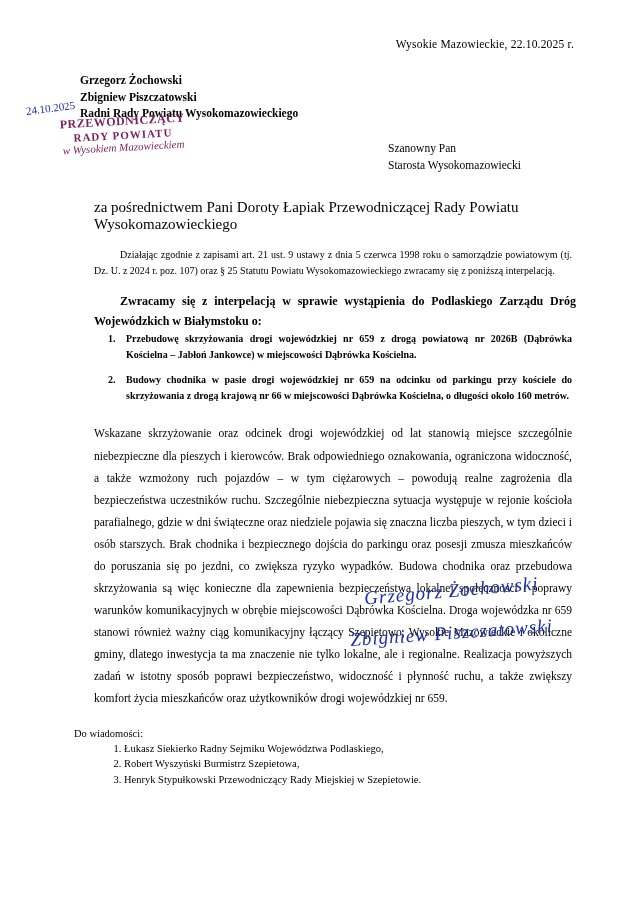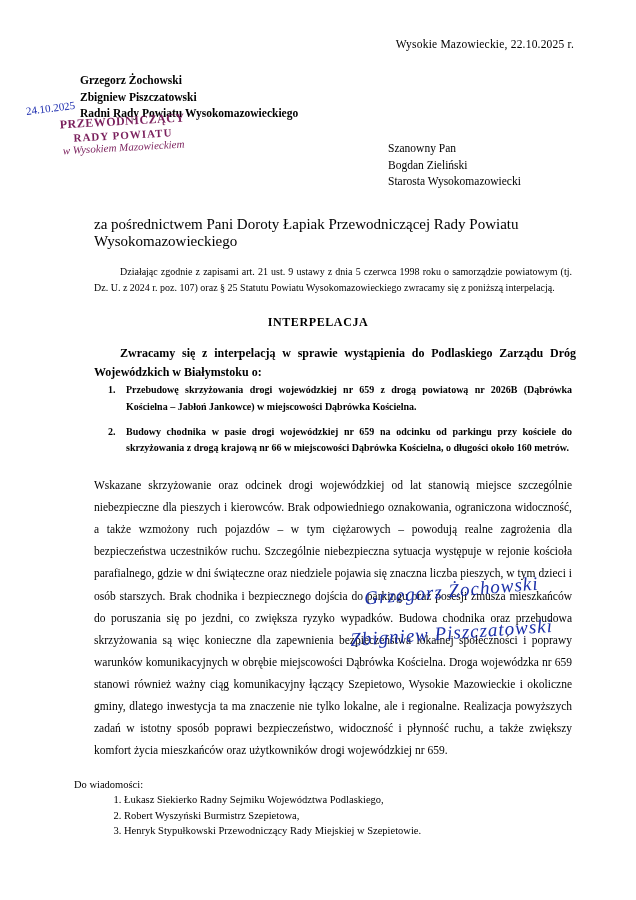--- a/index.html
+++ b/index.html
@@ -197,29 +197,27 @@
 
   <div class="stamp">
     <div class="stamp-scribble">24.10.2025</div>
     <div class="l1">PRZEWODNICZĄCY</div>
     <div class="l2">RADY POWIATU</div>
     <div class="l3">w Wysokiem Mazowieckiem</div>
   </div>
 
   <div class="recipient-block">
     <div>Szanowny Pan</div>
-    <div>Bogdan Zieliński</div>
     <div>Starosta Wysokomazowiecki</div>
   </div>
 
   <div class="via-line">za pośrednictwem Pani Doroty Łapiak Przewodniczącej Rady Powiatu Wysokomazowieckiego</div>
 
   <div class="intro">Działając zgodnie z zapisami art. 21 ust. 9 ustawy z dnia 5 czerwca 1998 roku o samorządzie powiatowym (tj. Dz. U. z 2024 r. poz. 107) oraz § 25 Statutu Powiatu Wysokomazowieckiego zwracamy się z poniższą interpelacją.</div>
 
-  <div class="title">INTERPELACJA</div>
 
   <div class="request">Zwracamy się z interpelacją w sprawie wystąpienia do Podlaskiego Zarządu Dróg Wojewódzkich w Białymstoku o:</div>
 
   <ol class="points">
     <li>Przebudowę skrzyżowania drogi wojewódzkiej nr 659 z drogą powiatową nr 2026B (Dąbrówka Kościelna – Jabłoń Jankowce) w miejscowości Dąbrówka Kościelna.</li>
     <li>Budowy chodnika w pasie drogi wojewódzkiej nr 659 na odcinku od parkingu przy kościele do skrzyżowania z drogą krajową nr 66 w miejscowości Dąbrówka Kościelna, o długości około 160 metrów.</li>
   </ol>
 
   <div class="justification">Wskazane skrzyżowanie oraz odcinek drogi wojewódzkiej od lat stanowią miejsce szczególnie niebezpieczne dla pieszych i kierowców. Brak odpowiedniego oznakowania, ograniczona widoczność, a także wzmożony ruch pojazdów – w tym ciężarowych – powodują realne zagrożenia dla bezpieczeństwa uczestników ruchu. Szczególnie niebezpieczna sytuacja występuje w rejonie kościoła parafialnego, gdzie w dni świąteczne oraz niedziele pojawia się znaczna liczba pieszych, w tym dzieci i osób starszych. Brak chodnika i bezpiecznego dojścia do parkingu oraz posesji zmusza mieszkańców do poruszania się po jezdni, co zwiększa ryzyko wypadków. Budowa chodnika oraz przebudowa skrzyżowania są więc konieczne dla zapewnienia bezpieczeństwa lokalnej społeczności i poprawy warunków komunikacyjnych w obrębie miejscowości Dąbrówka Kościelna. Droga wojewódzka nr 659 stanowi również ważny ciąg komunikacyjny łączący Szepietowo, Wysokie Mazowieckie i okoliczne gminy, dlatego inwestycja ta ma znaczenie nie tylko lokalne, ale i regionalne. Realizacja powyższych zadań w istotny sposób poprawi bezpieczeństwo, widoczność i płynność ruchu, a także zwiększy komfort życia mieszkańców oraz użytkowników drogi wojewódzkiej nr 659.</div>
 

